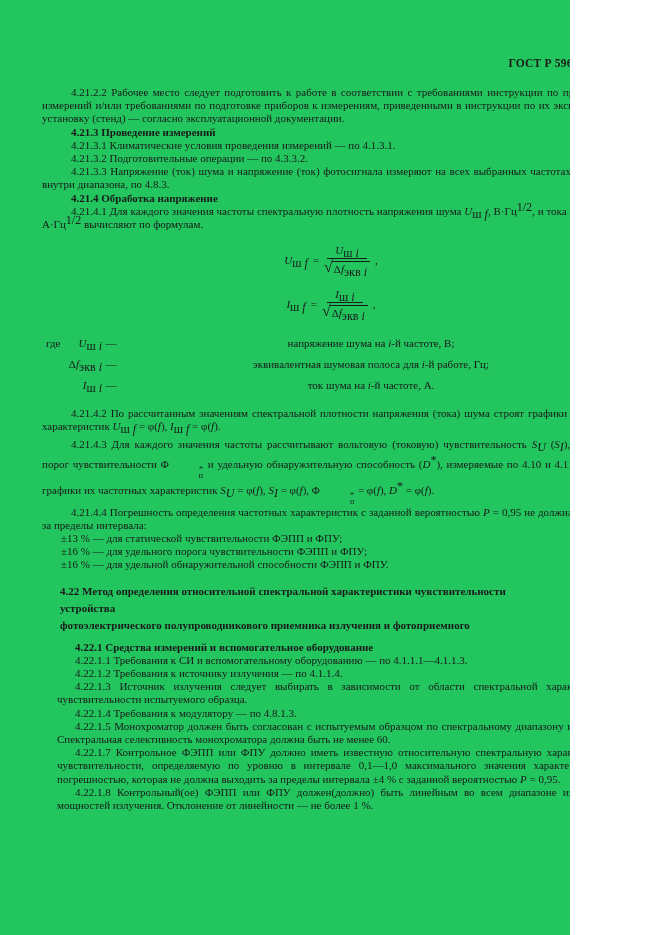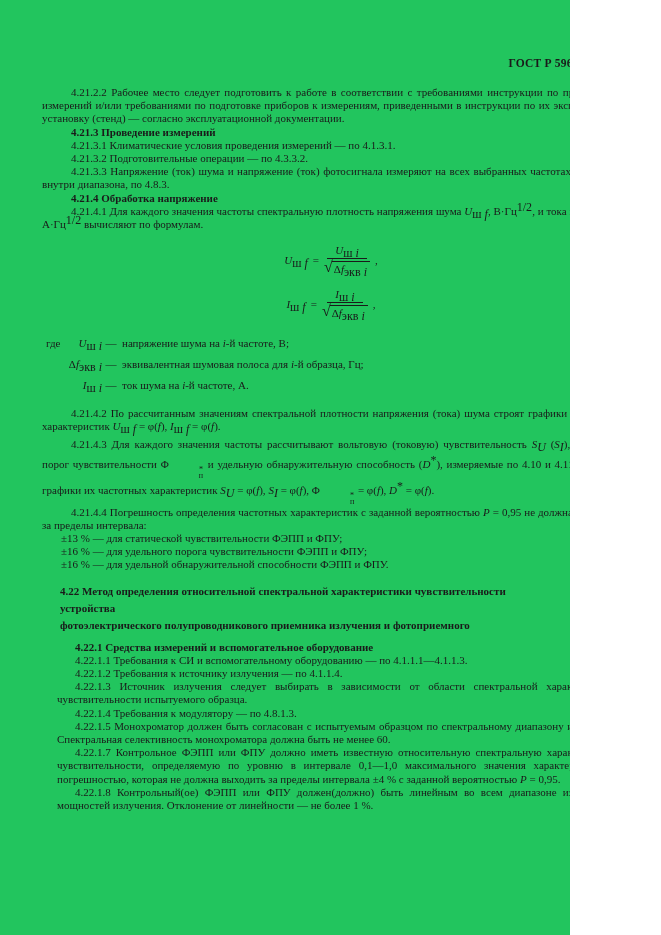--- a/index.html
+++ b/index.html
@@ -40,21 +40,21 @@
   .fnum { padding: 0 8px 2px; border-bottom: 1px solid #1a1a1a; }
   .fden { display: inline-flex; align-items: flex-start; padding-top: 2px; }
   .fsqrt { font-size: 16px; line-height: 12px; margin-right: -1px; }
   .frad { border-top: 1px solid #1a1a1a; padding: 1px 3px 0 2px; }
   .fnumber { position: absolute; right: 32px; top: 50%; transform: translateY(-50%); text-align: center; }
   
   .def-block { margin: 14px 0 11px; padding-left: 4px; }
   .def-row { display: grid; grid-template-columns: 20px 36px 18px 1fr; line-height: 21px; }
   .def-sym-cell { text-align: right; white-space: nowrap; }
   .def-dash-cell { text-align: center; }
-  .def-text-cell { padding-left: 2px; }
+  .def-text-cell { padding-left: 2px; text-align: center; }
   
   .h422 { font-weight: bold; padding-left: 18px; line-height: 17px; margin: 11px 0 7px; }
   .h4221 { margin-top: 7px; }
   .page-number { position: absolute; top: 845px; left: 554px; width: 28px; text-align: right; }
 </style>
 </head>
 <body>
 
 <div class="page">
 
@@ -106,21 +106,21 @@
       <div class="def-row">
         <span class="def-intro">где</span>
         <span class="def-sym-cell"><span></span><i>U</i><sub><span>ш </span><i>i</i></sub></span>
         <span class="def-dash-cell">—</span>
         <span class="def-text-cell"><span>напряжение шума на </span><i>i</i><span>-й частоте, В;</span></span>
       </div>
       <div class="def-row">
         <span></span>
         <span class="def-sym-cell"><span>Δ</span><i>f</i><sub><span>экв </span><i>i</i></sub></span>
         <span class="def-dash-cell">—</span>
-        <span class="def-text-cell"><span>эквивалентная шумовая полоса для </span><i>i</i><span>-й образца, Гц;</span></span>
+        <span class="def-text-cell"><span>эквивалентная шумовая полоса для </span><i>i</i><span>-й работе, Гц;</span></span>
       </div>
       <div class="def-row">
         <span></span>
         <span class="def-sym-cell"><span></span><i>I</i><sub><span>ш </span><i>i</i></sub></span>
         <span class="def-dash-cell">—</span>
         <span class="def-text-cell"><span>ток шума на </span><i>i</i><span>-й частоте, А.</span></span>
       </div>
     </div>
 
     <p class="para ind-a just"><span>4.21.4.2 По рассчитанным значениям спектральной плотности напряжения (тока) шума строят графики частотных характеристик </span><i>U</i><sub>ш </sub><sub><i>f</i></sub><span> = φ(</span><i>f</i><span>), </span><i>I</i><sub>ш </sub><sub><i>f</i></sub><span> = φ(</span><i>f</i><span>).</span></p>

